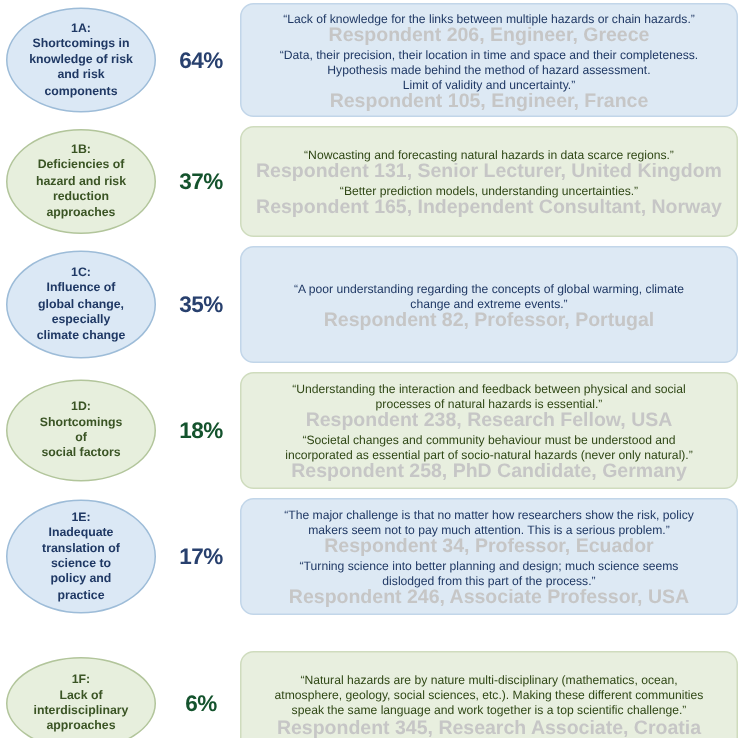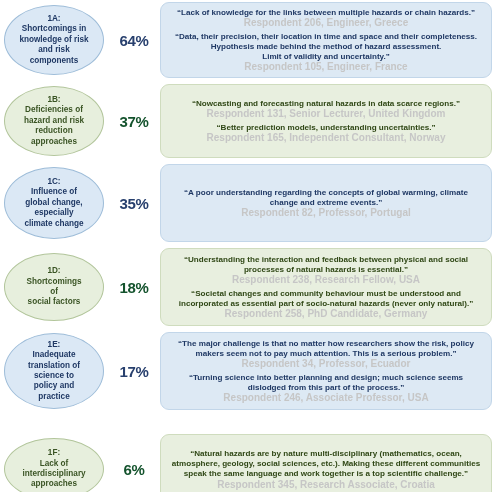--- a/index.html
+++ b/index.html
@@ -104,27 +104,27 @@
     border: 1px solid #c2d6e9;
   }
   .quotebox.green {
     background: #e8efdf;
     border: 1px solid #cfdcbe;
   }
   .qgroup { margin: 2px 0; width: 100%; }
   .qtext {
     font-size: 8.1px;
     line-height: 10.2px;
-    font-weight: bold;
+    font-weight: normal;
     white-space: pre-line;
   }
   .quotebox.blue .qtext { color: #1f3864; }
   .quotebox.green .qtext { color: #2f4715; }
   .qattr {
-    font-size: 10px;
+    font-size: 13px;
     line-height: 9.6px;
     font-weight: bold;
     color: #c6c6c6;
   }
 </style>
 </head>
 <body>
 
 <div id="figure">
 

